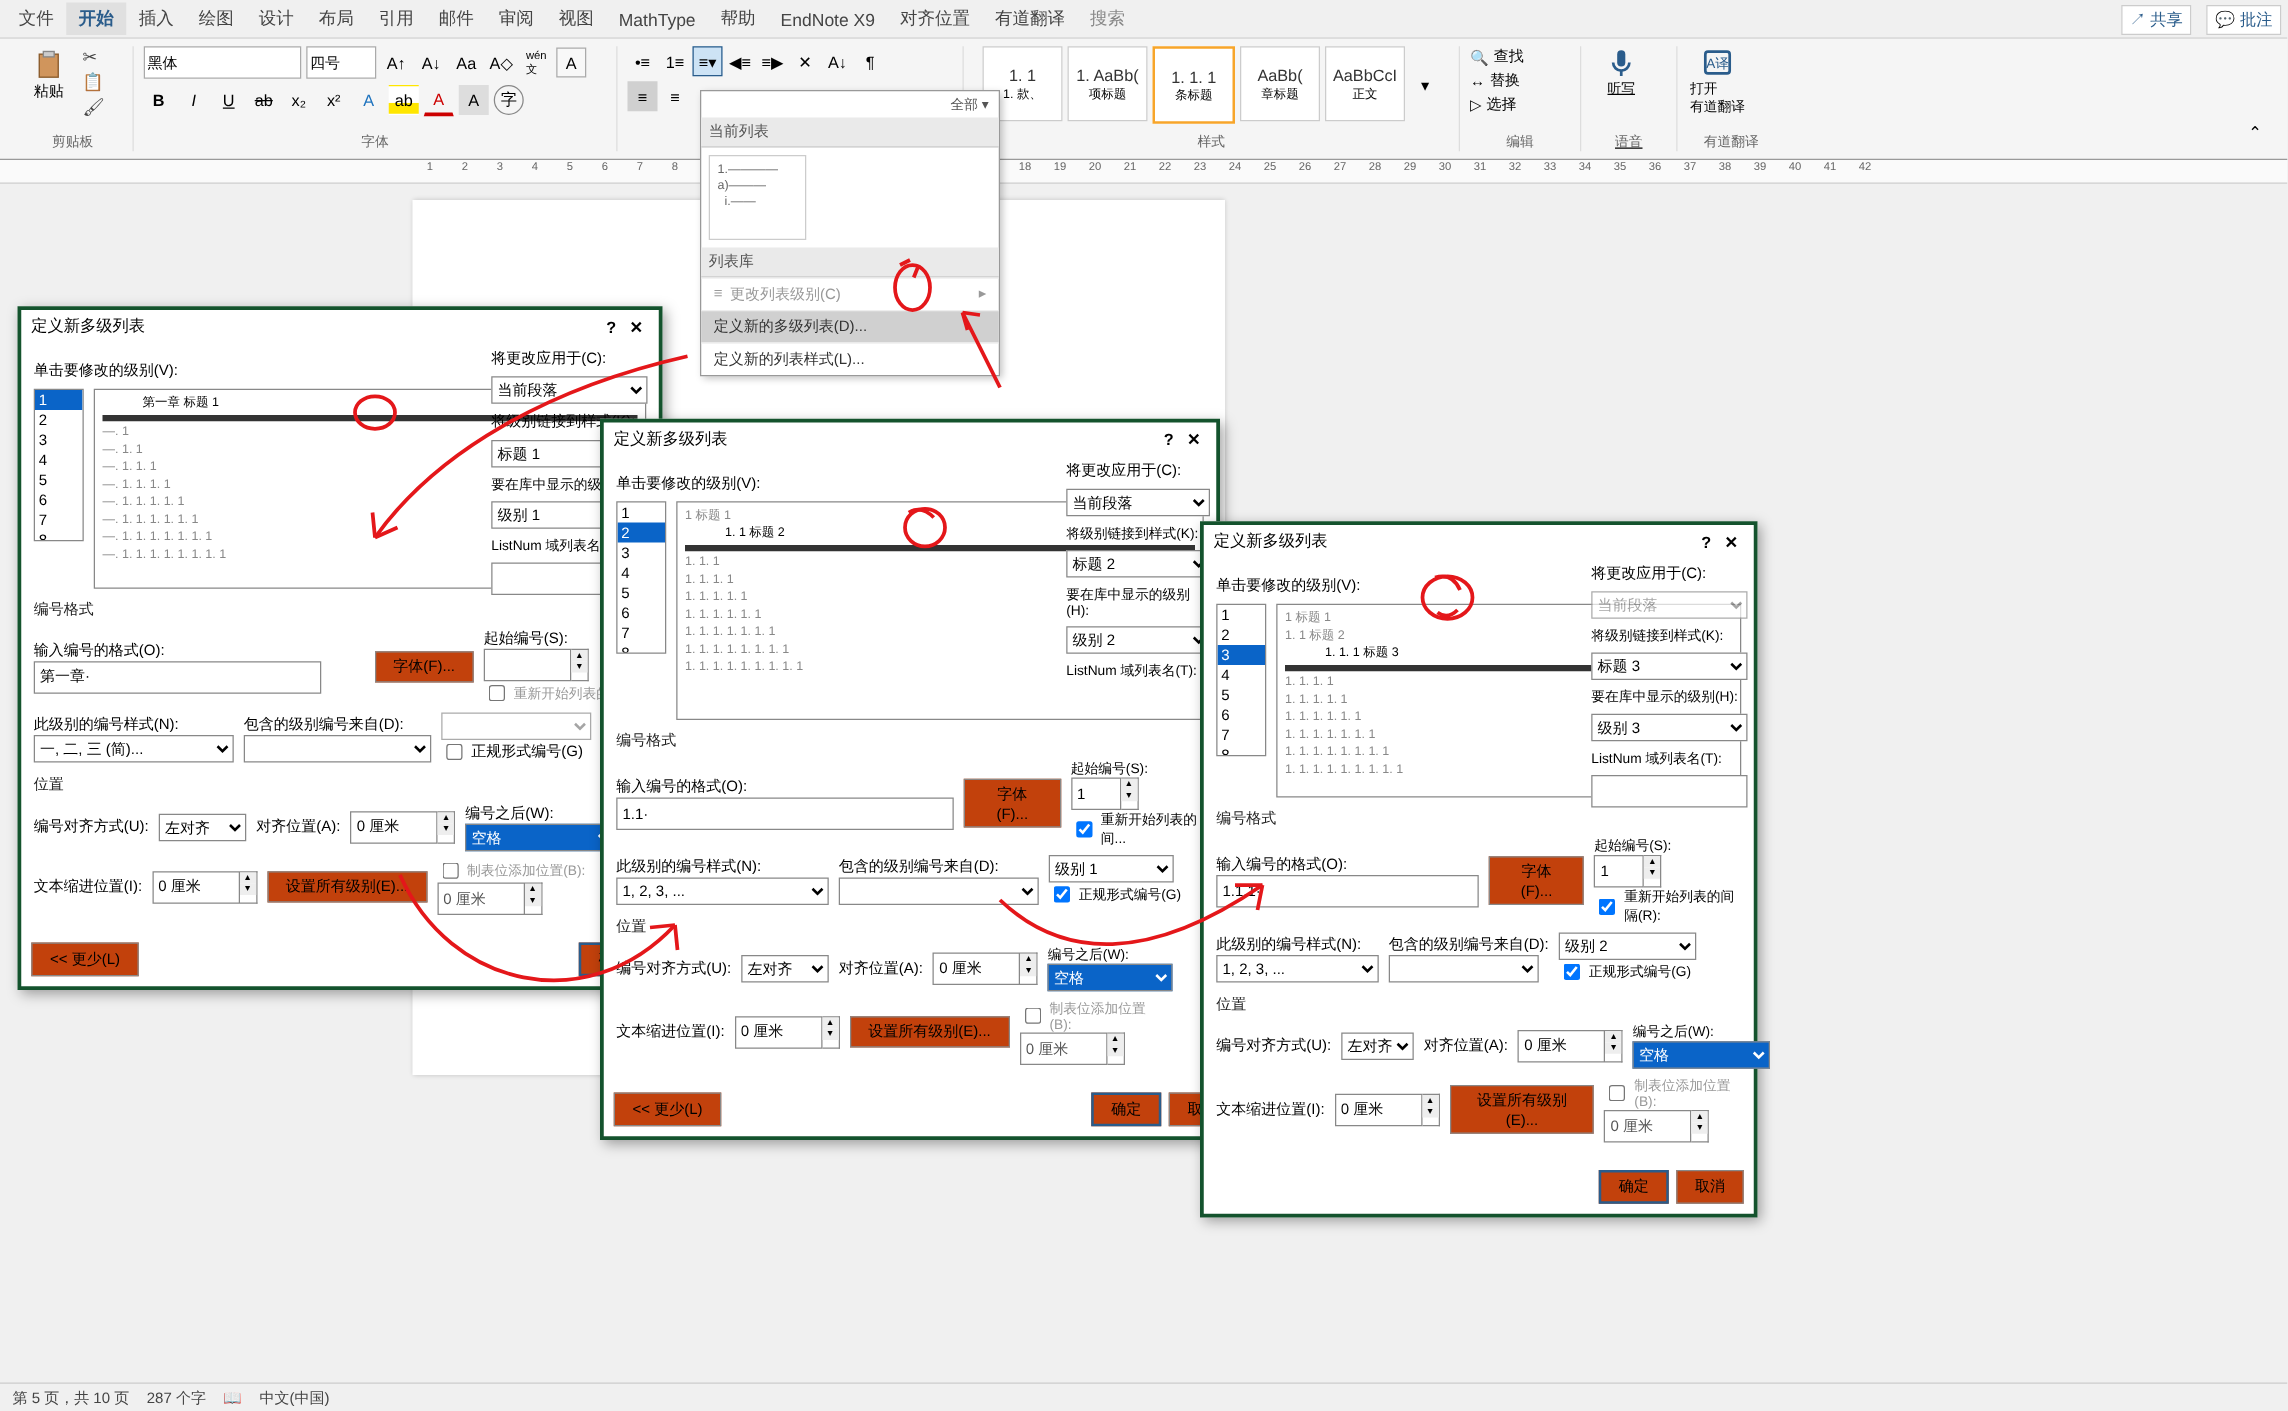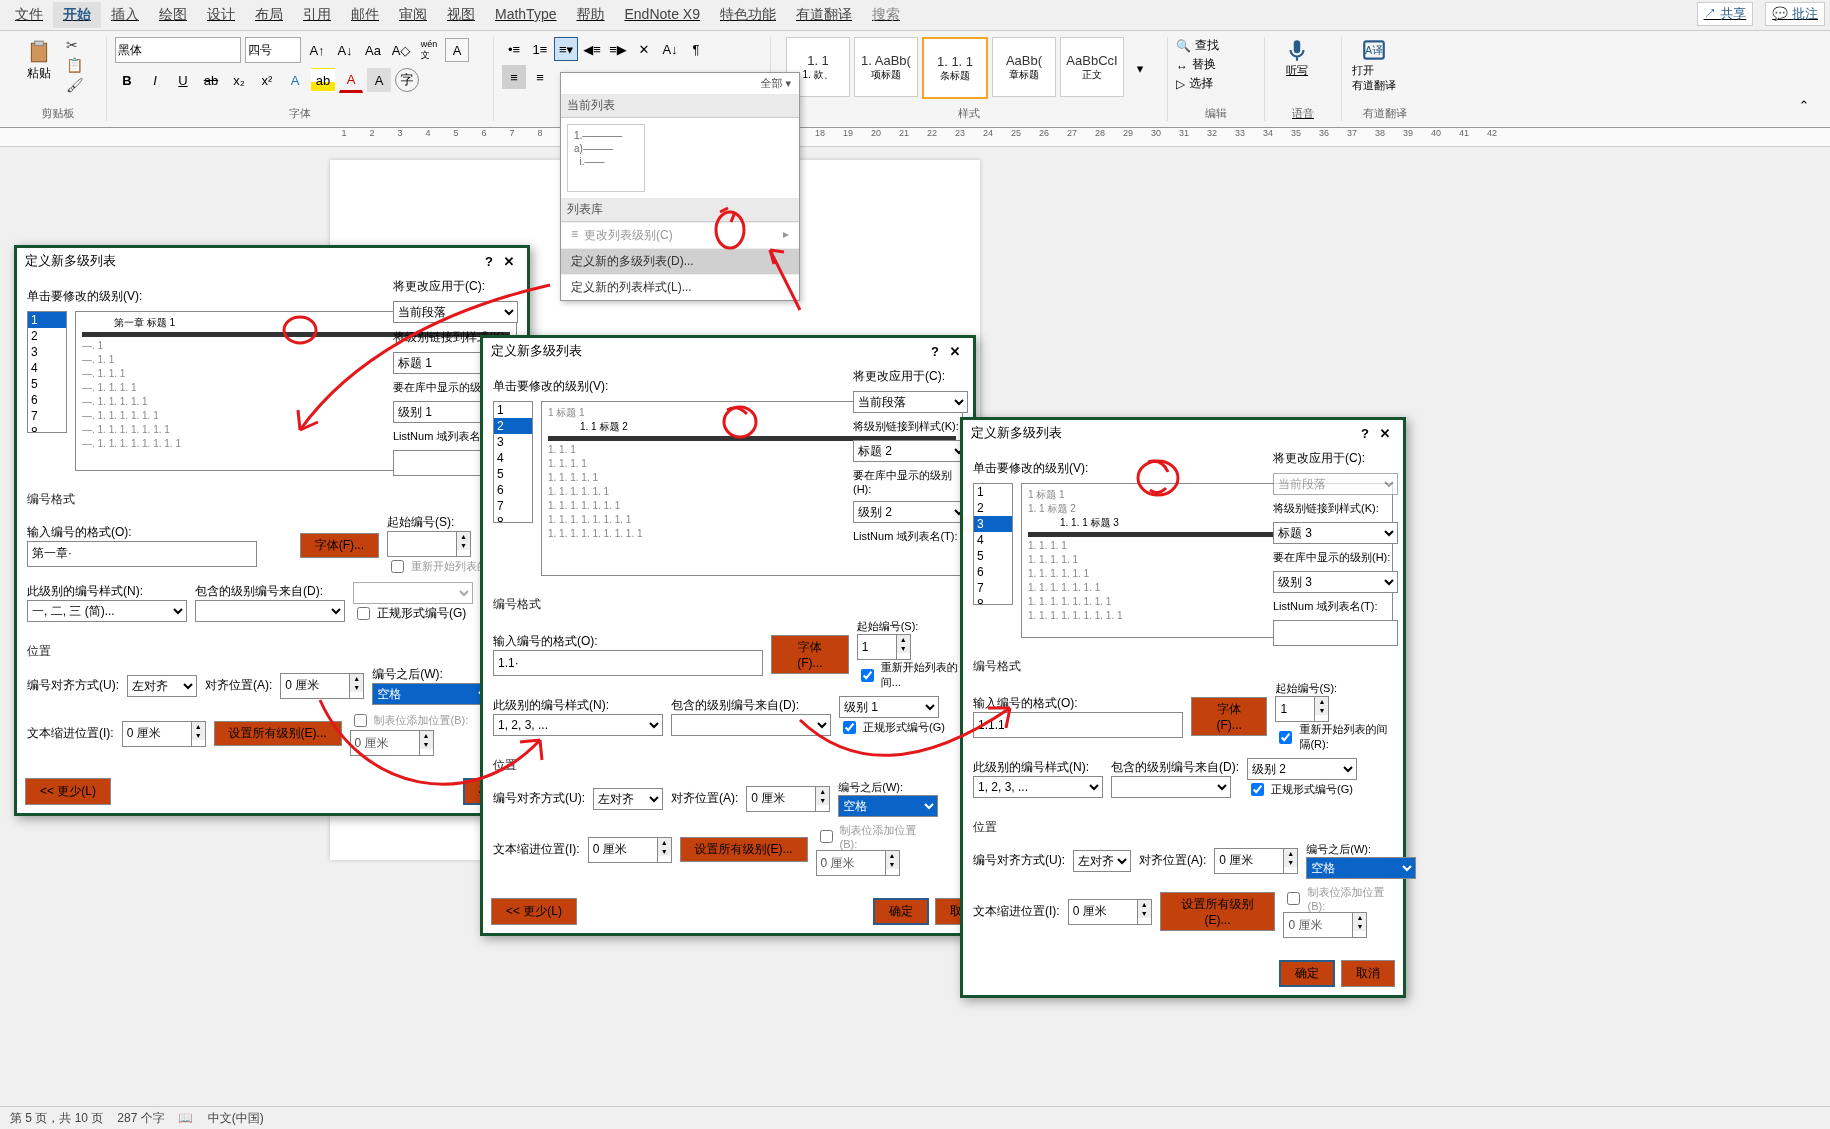--- a/index.html
+++ b/index.html
@@ -10,22 +10,21 @@
       position: relative;
       width: 1830px;
       height: 1129px;
       overflow: hidden;
     }
     .ribbon-menu {
       background: #f0f0f0;
       border-bottom: 1px solid #ccc;
       padding: 2px 5px;
       display: flex;
-      align-items: flex-start;
-      text-decoration: underline;
+      align-items: flex-end;
     }
     .ribbon-menu .tab {
       padding: 4px 10px;
       font-size: 14px;
       cursor: pointer;
       color: #444;
     }
     .ribbon-menu .tab.active {
       background: #e0e0e0;
       color: #2a5c8b;
@@ -121,21 +120,21 @@
     .levels-list .sel{ background:#0a64c8; color:#fff;}
     .preview-box{ border:1px solid #888; flex:1; height:150px; padding:4px 6px; font-size:10px; line-height:14px; overflow:hidden; background:#fff;}
     .preview-box .line{ color:#888; white-space:nowrap;}
     .preview-box .line.sel{ color:#000; font-weight:normal;margin-left:32px;}
     .preview-box .thick{ border-top:5px solid #333; margin:2px 0;}
     .dlg-row{ display:flex; align-items:center; gap:8px; margin:6px 0;}
     .dlg-row label{ white-space:nowrap;}
     .dlg-input{ border:1px solid #888; height:20px; padding:2px 4px; font-size:12px; background:#fff;}
     .dlg-select{ border:1px solid #888; height:22px; font-size:12px; background:#fff;}
     .dlg-spin{ width:60px;}
-    .section-hdr{ margin-top:20px; font-size:12px; color:#222;}
+    .section-hdr{ margin-top:8px; font-size:12px; color:#222;}
     .dlg-buttons{ display:flex; gap:6px; justify-content:flex-end; padding:8px;}
     .dlg-btn{ border:1px solid #888; background:#c2410c; padding:3px 14px; font-size:12px; cursor:pointer;}
     .dlg-btn.primary{ border:2px solid #2a5c8b;}
     .right-col{position:absolute; display:flex; flex-direction:column; gap:6px;}
     .sel-blue{background:#0a64c8;color:#fff;}
     .chk{ display:inline-flex; align-items:center; gap:4px;}
     .chk input{width:13px;height:13px;}
     .spin-wrap{display:inline-flex;}
     .spin-btns{display:flex;flex-direction:column;border:1px solid #888; border-left:none;}
     .spin-btns span{font-size:7px;line-height:9px;padding:0 3px;background:#eee;}
@@ -153,21 +152,21 @@
   <span class="tab">绘图</span>
   <span class="tab">设计</span>
   <span class="tab">布局</span>
   <span class="tab">引用</span>
   <span class="tab">邮件</span>
   <span class="tab">审阅</span>
   <span class="tab">视图</span>
   <span class="tab">MathType</span>
   <span class="tab">帮助</span>
   <span class="tab">EndNote X9</span>
-  <span class="tab">特色功能</span>
+  <span class="tab">对齐位置</span>
   <span class="tab">有道翻译</span>
   <span class="tab" style="color:#888;">搜索</span>
   <div class="top-right">
     <span class="btn">↗ <span>共享</span></span>
     <span class="btn">💬 <span>批注</span></span>
   </div>
 </div>
 
 <div class="ribbon-body">
   <div class="ribbon-group" style="width:80px;">

